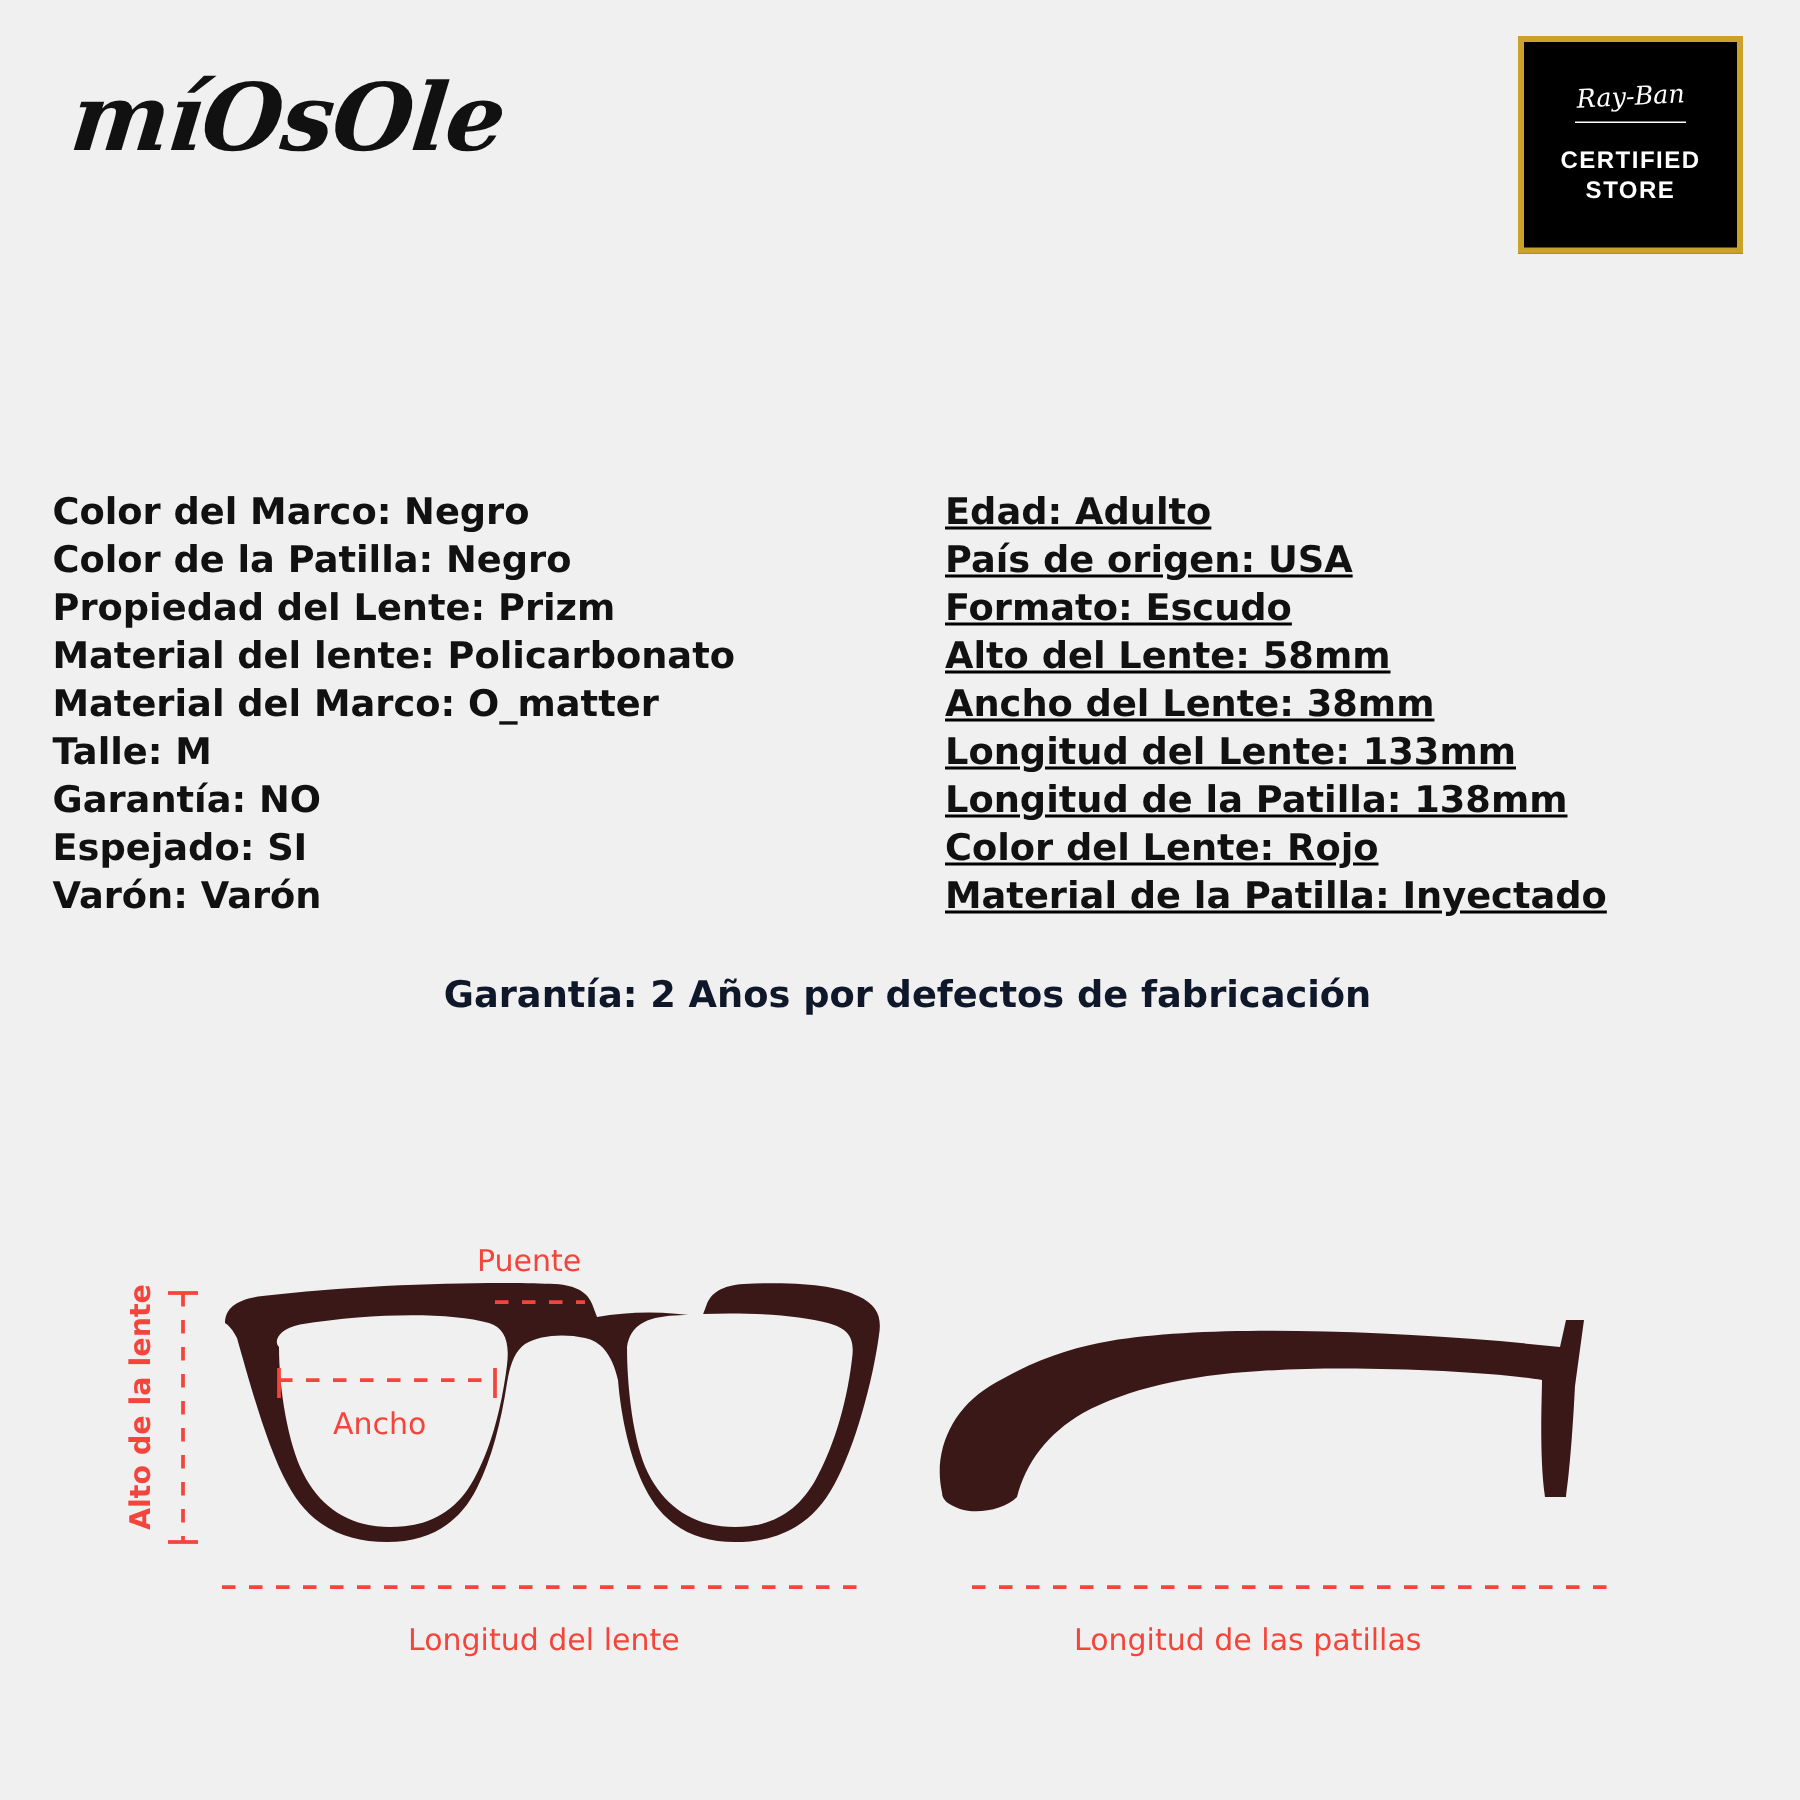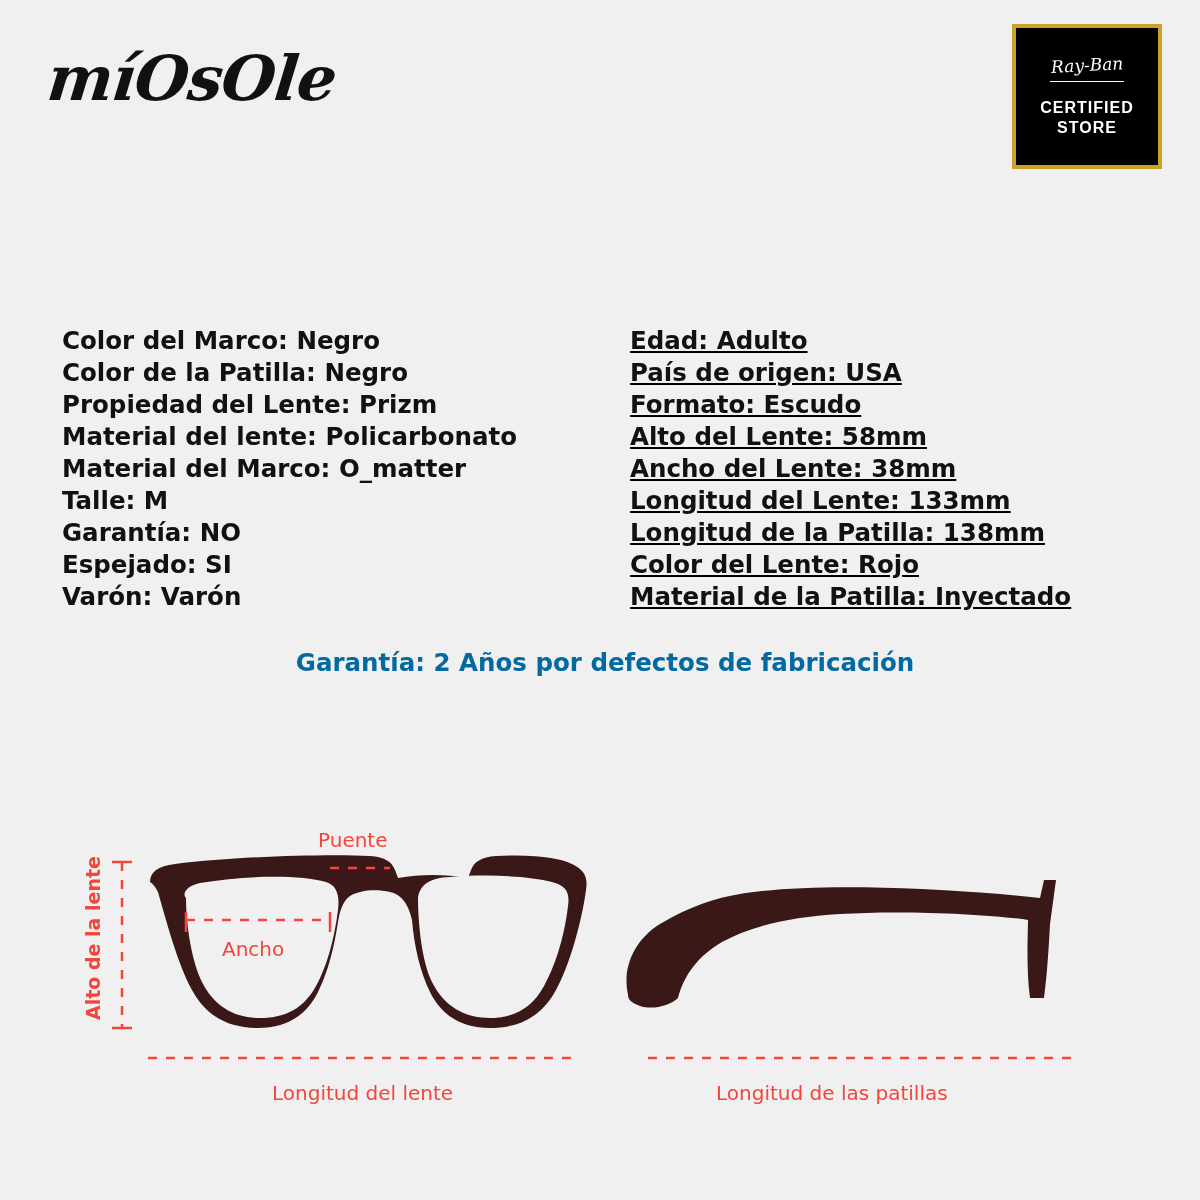--- a/index.html
+++ b/index.html
@@ -81,21 +81,21 @@
     top: 325px;
     left: 0;
     width: 1200px;
     display: flex;
   }
   .spec-col {
     box-sizing: border-box;
   }
   .spec-col.left {
     width: 570px;
-    padding-left: 62px;
+    padding-left: 35px;
   }
   .spec-col.right {
     width: 630px;
     padding-left: 60px;
     text-decoration: underline;
   }
   .spec-item {
     font-family: "DejaVu Sans", sans-serif;
     font-weight: bold;
     font-size: 24.5px;
@@ -105,21 +105,21 @@
   }
   .warranty {
     position: absolute;
     top: 648px;
     left: 0;
     width: 1200px;
     text-align: center;
     font-family: "DejaVu Sans", sans-serif;
     font-weight: bold;
     font-size: 24.5px;
-    color: #0369a1;
+    color: #0f172a;
     padding-left: 10px;
     box-sizing: border-box;
   }
 
   
   .diagram {
     position: absolute;
     top: 820px;
     left: 0;
     width: 1200px;

